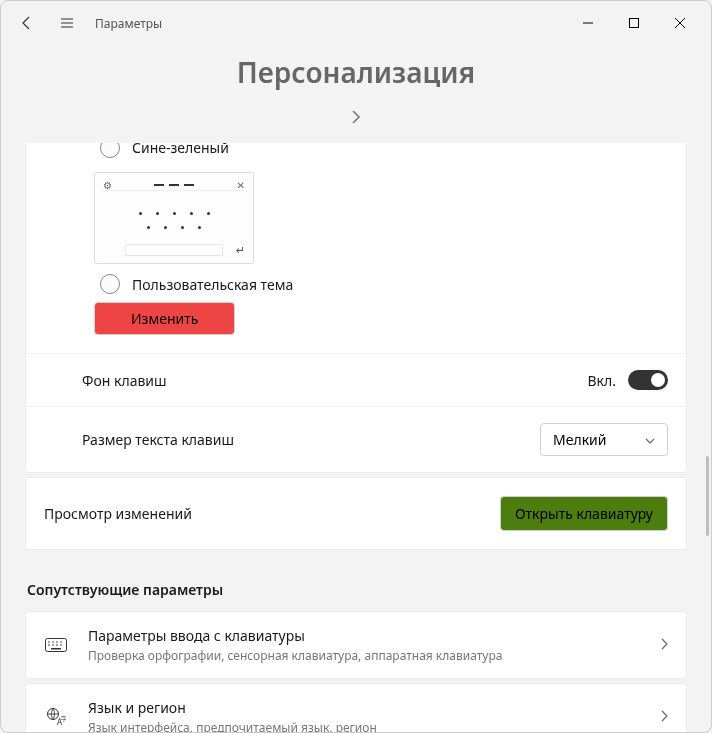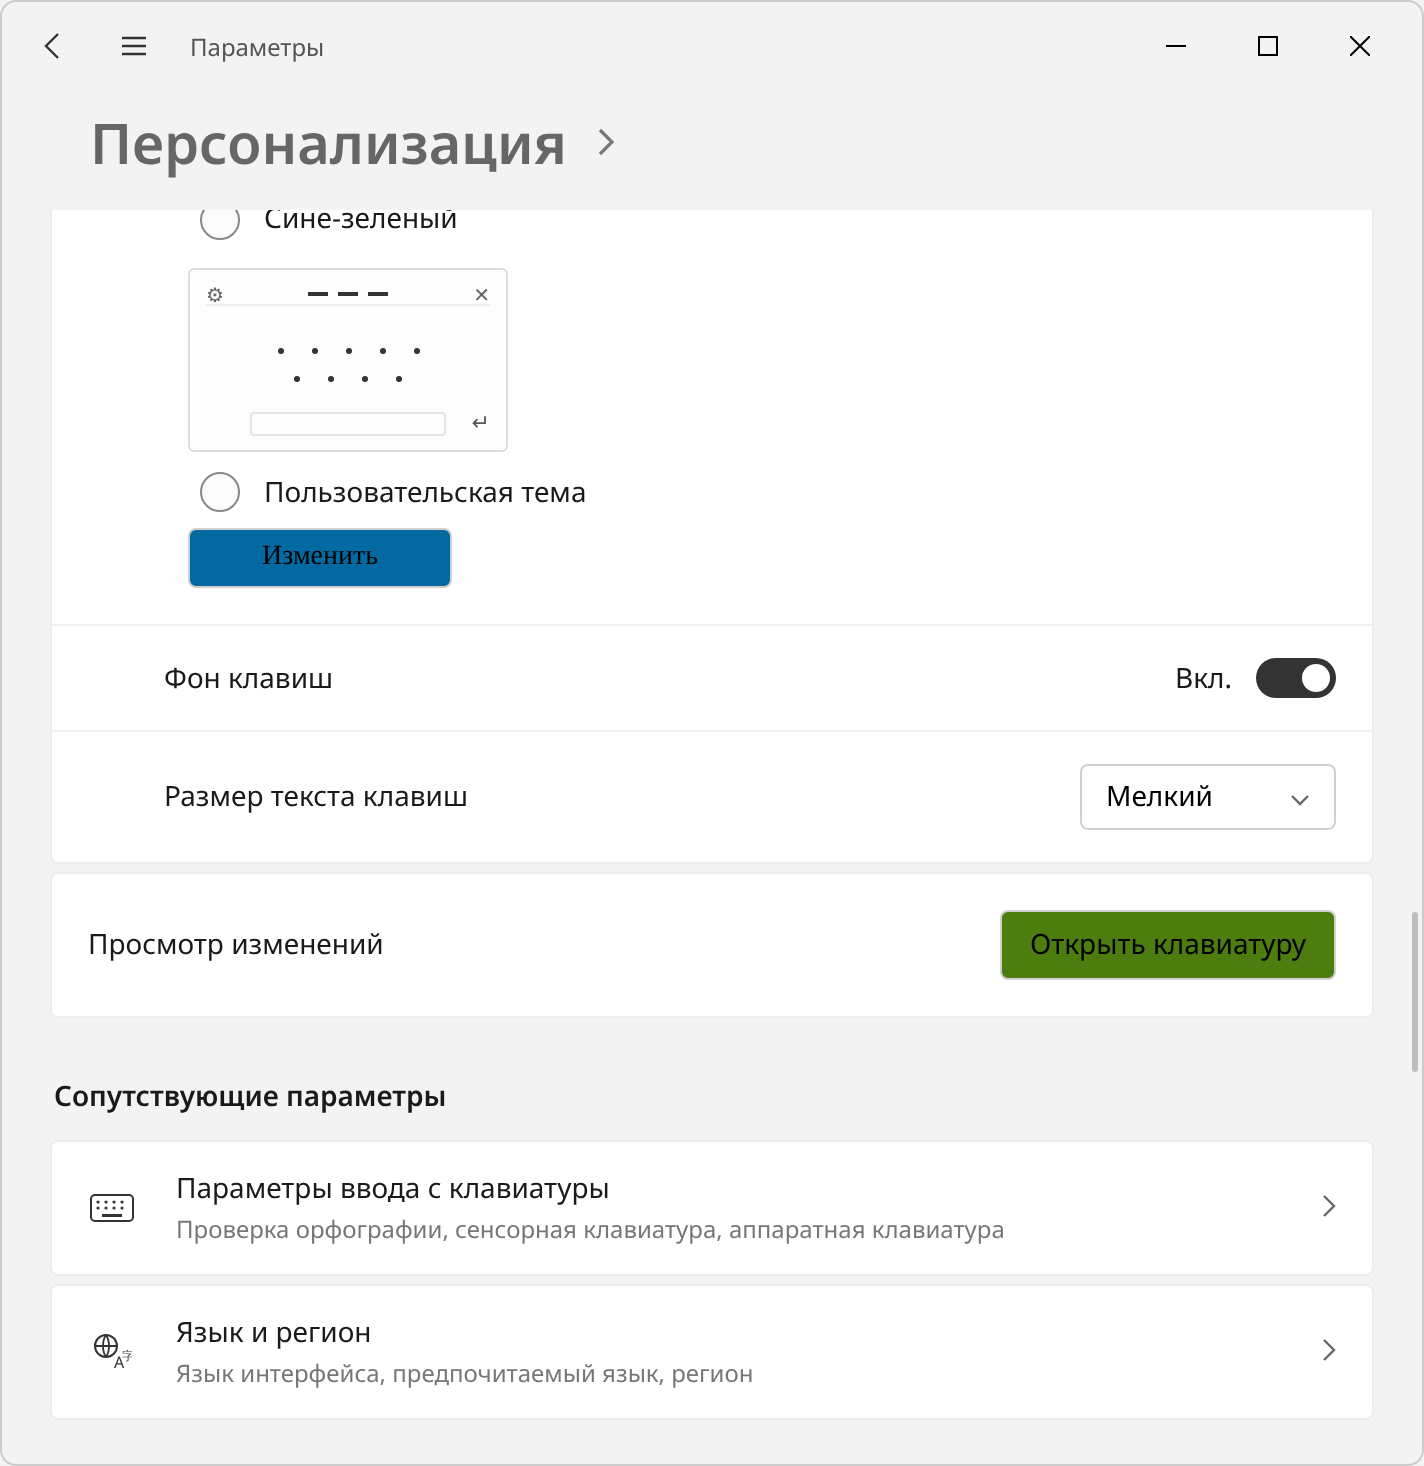--- a/index.html
+++ b/index.html
@@ -5,21 +5,21 @@
   * { box-sizing: border-box; margin: 0; padding: 0; font-family: "Segoe UI", system-ui, sans-serif; }
   body { width: 712px; height: 733px; background: #f3f3f3; overflow: hidden; position: relative; border: 1px solid #ccc; border-radius: 8px; }
   
   .titlebar { height: 44px; display: flex; align-items: center; padding: 16px 8px; }
   .titlebar-left { display: flex; align-items: center; gap: 4px; flex: 1; }
   .tb-btn { width: 36px; height: 36px; display: flex; align-items: center; justify-content: center; border-radius: 4px; cursor: pointer; }
   .app-title { font-size: 12px; color: #555; margin-left: 6px; }
   .window-controls { display: flex; }
   .wc-btn { width: 46px; height: 32px; display: flex; align-items: center; justify-content: center; cursor: pointer; }
 
-  .breadcrumb { padding: 8px 44px 14px; display: flex; align-items: center; gap: 14px; }
+  .breadcrumb { padding: 8px 22px 14px; display: flex; align-items: center; gap: 14px; flex-direction: column; }
   .bc-parent { font-size: 28px; font-weight: 600; color: #666; cursor: pointer; }
   .bc-sep { font-size: 18px; color: #777; }
   .bc-current { font-size: 28px; font-weight: 600; color: #1a1a1a; }
 
   .scroll { height: calc(100% - 44px - 58px); overflow-y: auto; padding: 0 24px 24px; }
 
   .card { background: #fff; border: 1px solid rgba(0,0,0,0.07); border-radius: 4px; margin-bottom: 4px; }
   .card.top-clipped { border-top-left-radius: 0; border-top-right-radius: 0; border-top: none; }
   .card-content { padding: 0 0 18px 0; }
 
@@ -34,21 +34,21 @@
   .kb-bars { display: flex; gap: 5px; }
   .kb-bar { width: 10px; height: 2px; background: #333; }
   .kb-x { font-size: 10px; color: #666; cursor: default;}
   .kb-dots { flex: 1; display: flex; flex-direction: column; justify-content: center; gap: 11px; padding: 6px 10px 0; }
   .kb-dotrow { display: flex; gap: 14px; justify-content: center; }
   .kb-dot { width: 3px; height: 3px; border-radius: 50%; background: #333; }
   .kb-space { height: 16px; display: flex; align-items: center; justify-content: space-between; padding-bottom: 2px;}
   .kb-space-inner { flex:1; height: 12px; border: 1px solid #e5e5e5; border-radius: 2px; margin: 0 22px; }
   .kb-enter { position: absolute; right: 8px; bottom: 6px; font-size: 11px; color: #555; }
 
-  .change-btn { margin-left: 68px; padding: 6px 36px; background: #0369a1; border: 1px solid #d0d0d0; border-radius: 4px; font-size: 14px; cursor: pointer; font-family: Liberation Serif, serif; }
+  .change-btn { margin-left: 68px; padding: 6px 36px; background: #ef4444; border: 1px solid #d0d0d0; border-radius: 4px; font-size: 14px; cursor: pointer; }
 
   .setting-row { display: flex; align-items: center; justify-content: space-between; padding: 16px 18px 16px 56px; border-top: 1px solid rgba(0,0,0,0.06); }
   .setting-row:first-child { border-top: none; }
   .setting-label { font-size: 14px; color: #1a1a1a; }
   .toggle-wrap { display: flex; align-items: center; gap: 12px; }
   .toggle-state { font-size: 14px; color: #1a1a1a; }
   .toggle { width: 40px; height: 20px; background: #333; border-radius: 10px; position: relative; cursor: pointer; }
   .toggle-knob { width: 14px; height: 14px; background: #fff; border-radius: 50%; position: absolute; top: 3px; right: 3px; }
   
   .select { display: flex; align-items: center; justify-content: space-between; padding: 6px 12px; border: 1px solid #d0d0d0; border-radius: 4px; background: #fff; min-width: 128px; cursor: pointer; font-size: 14px; }

